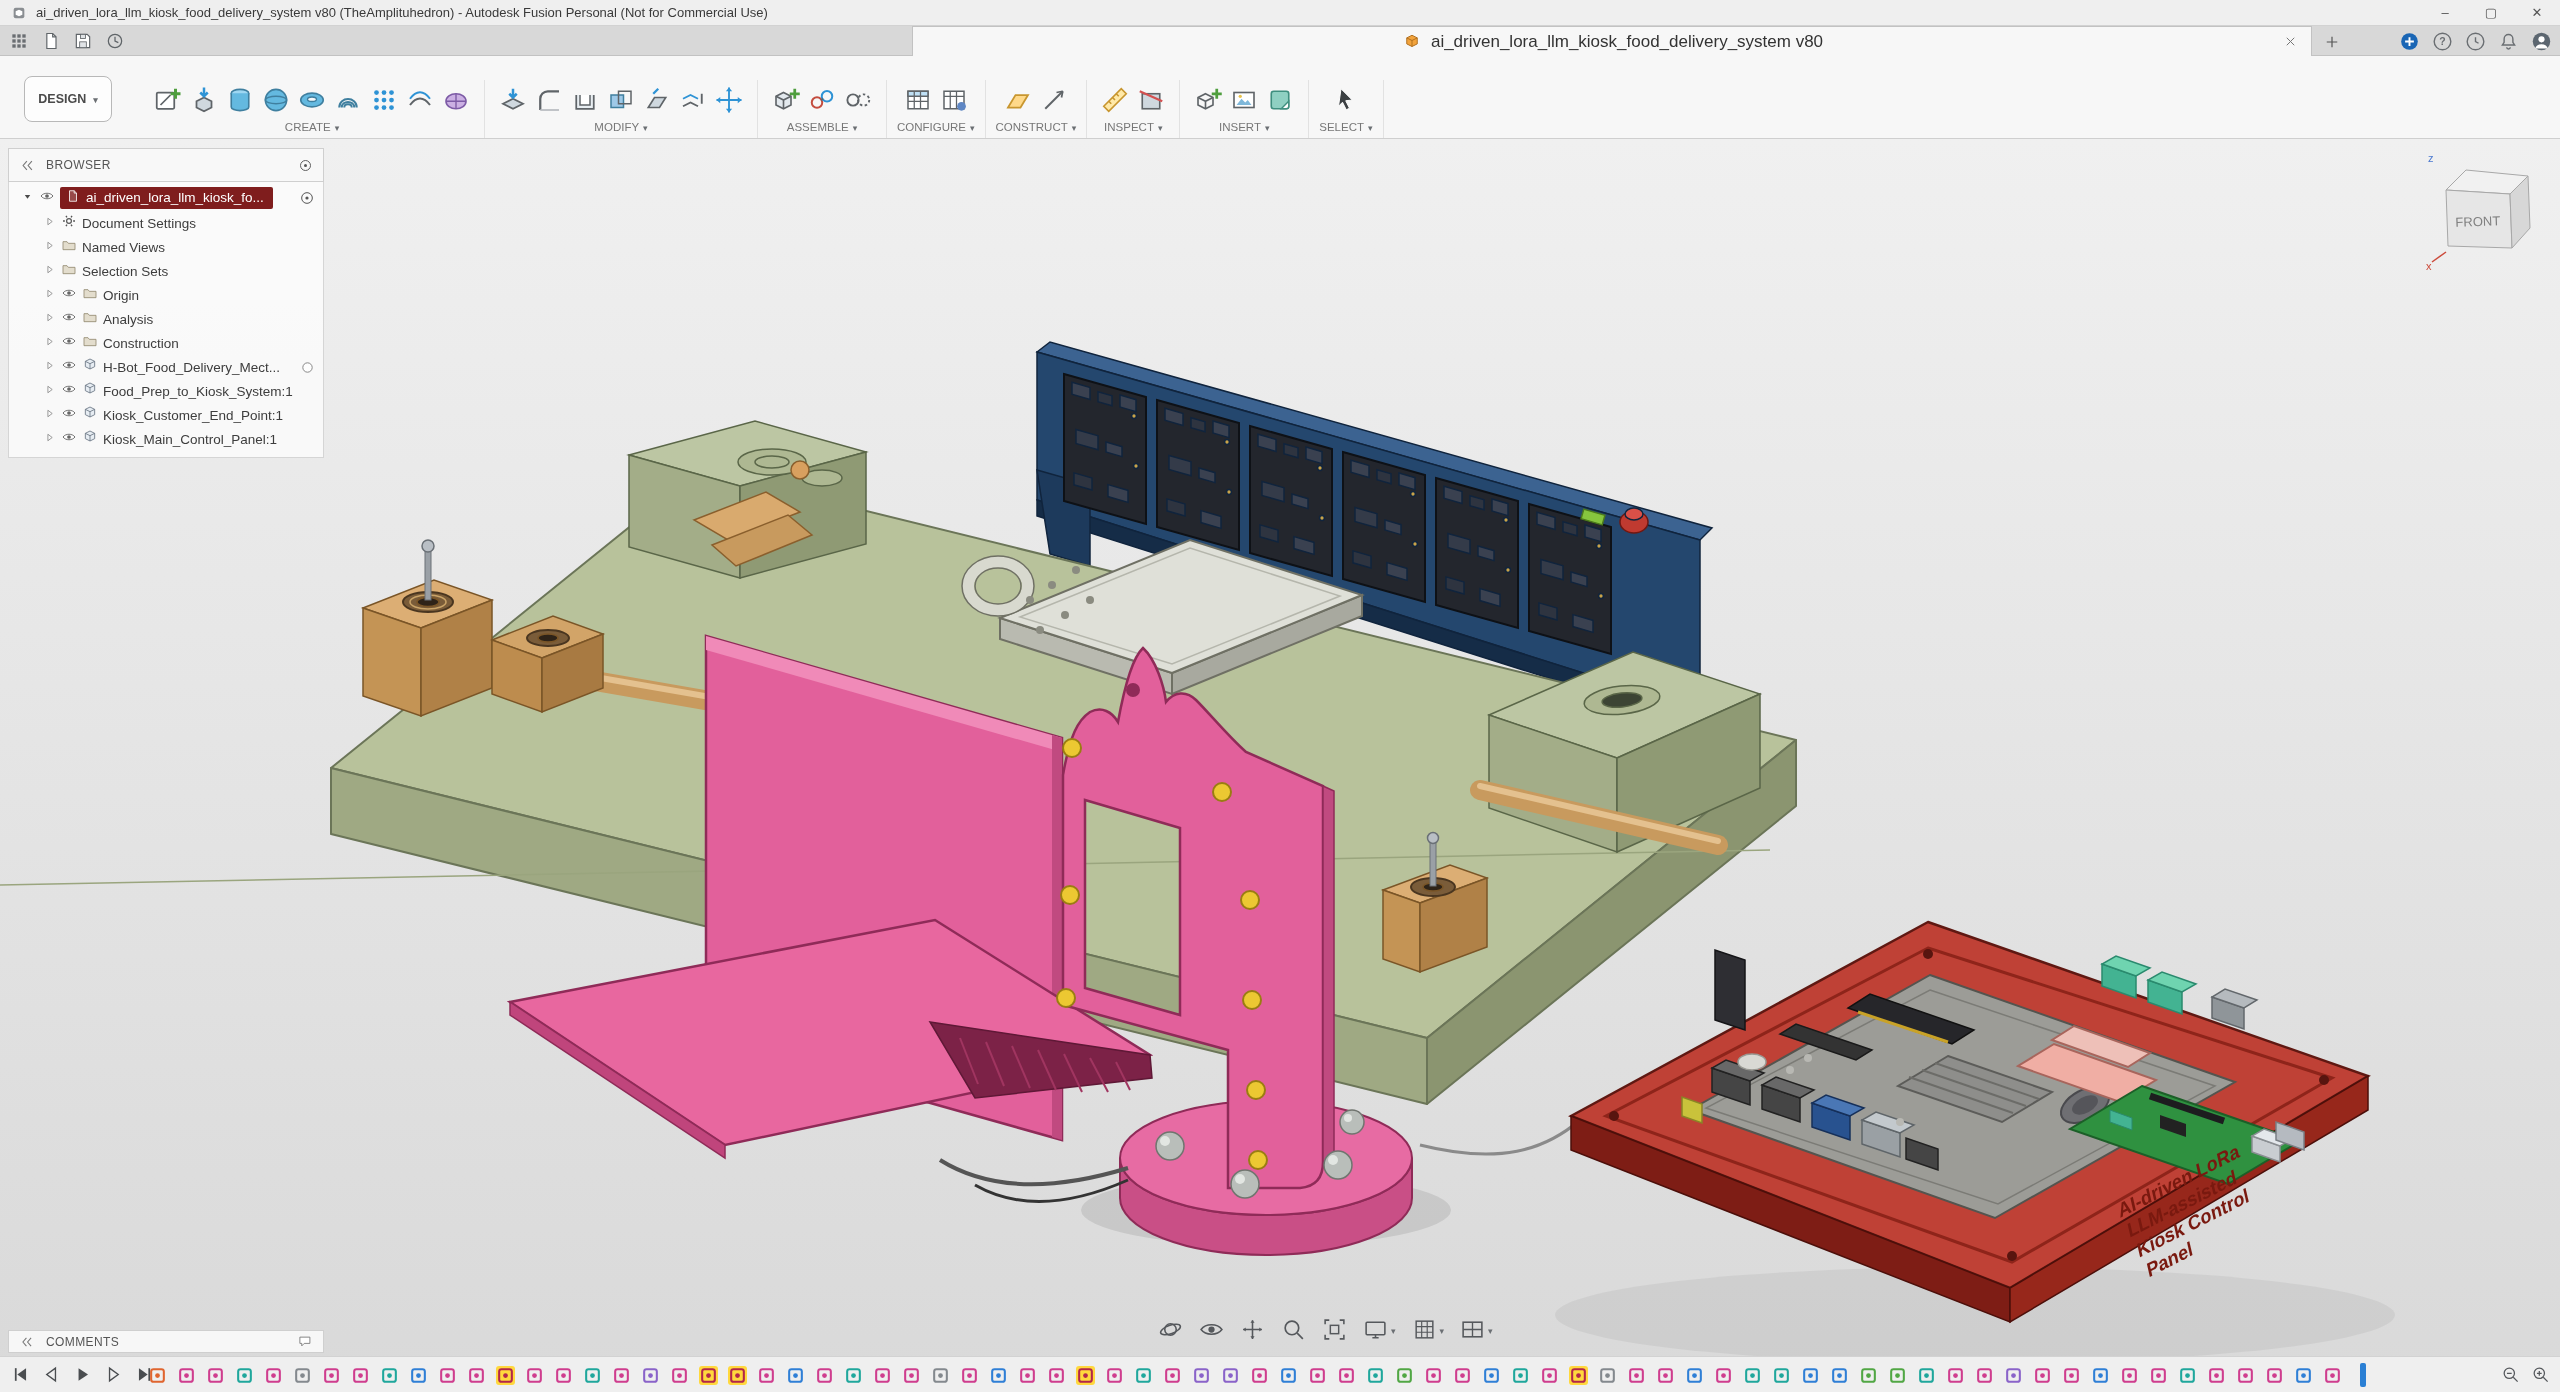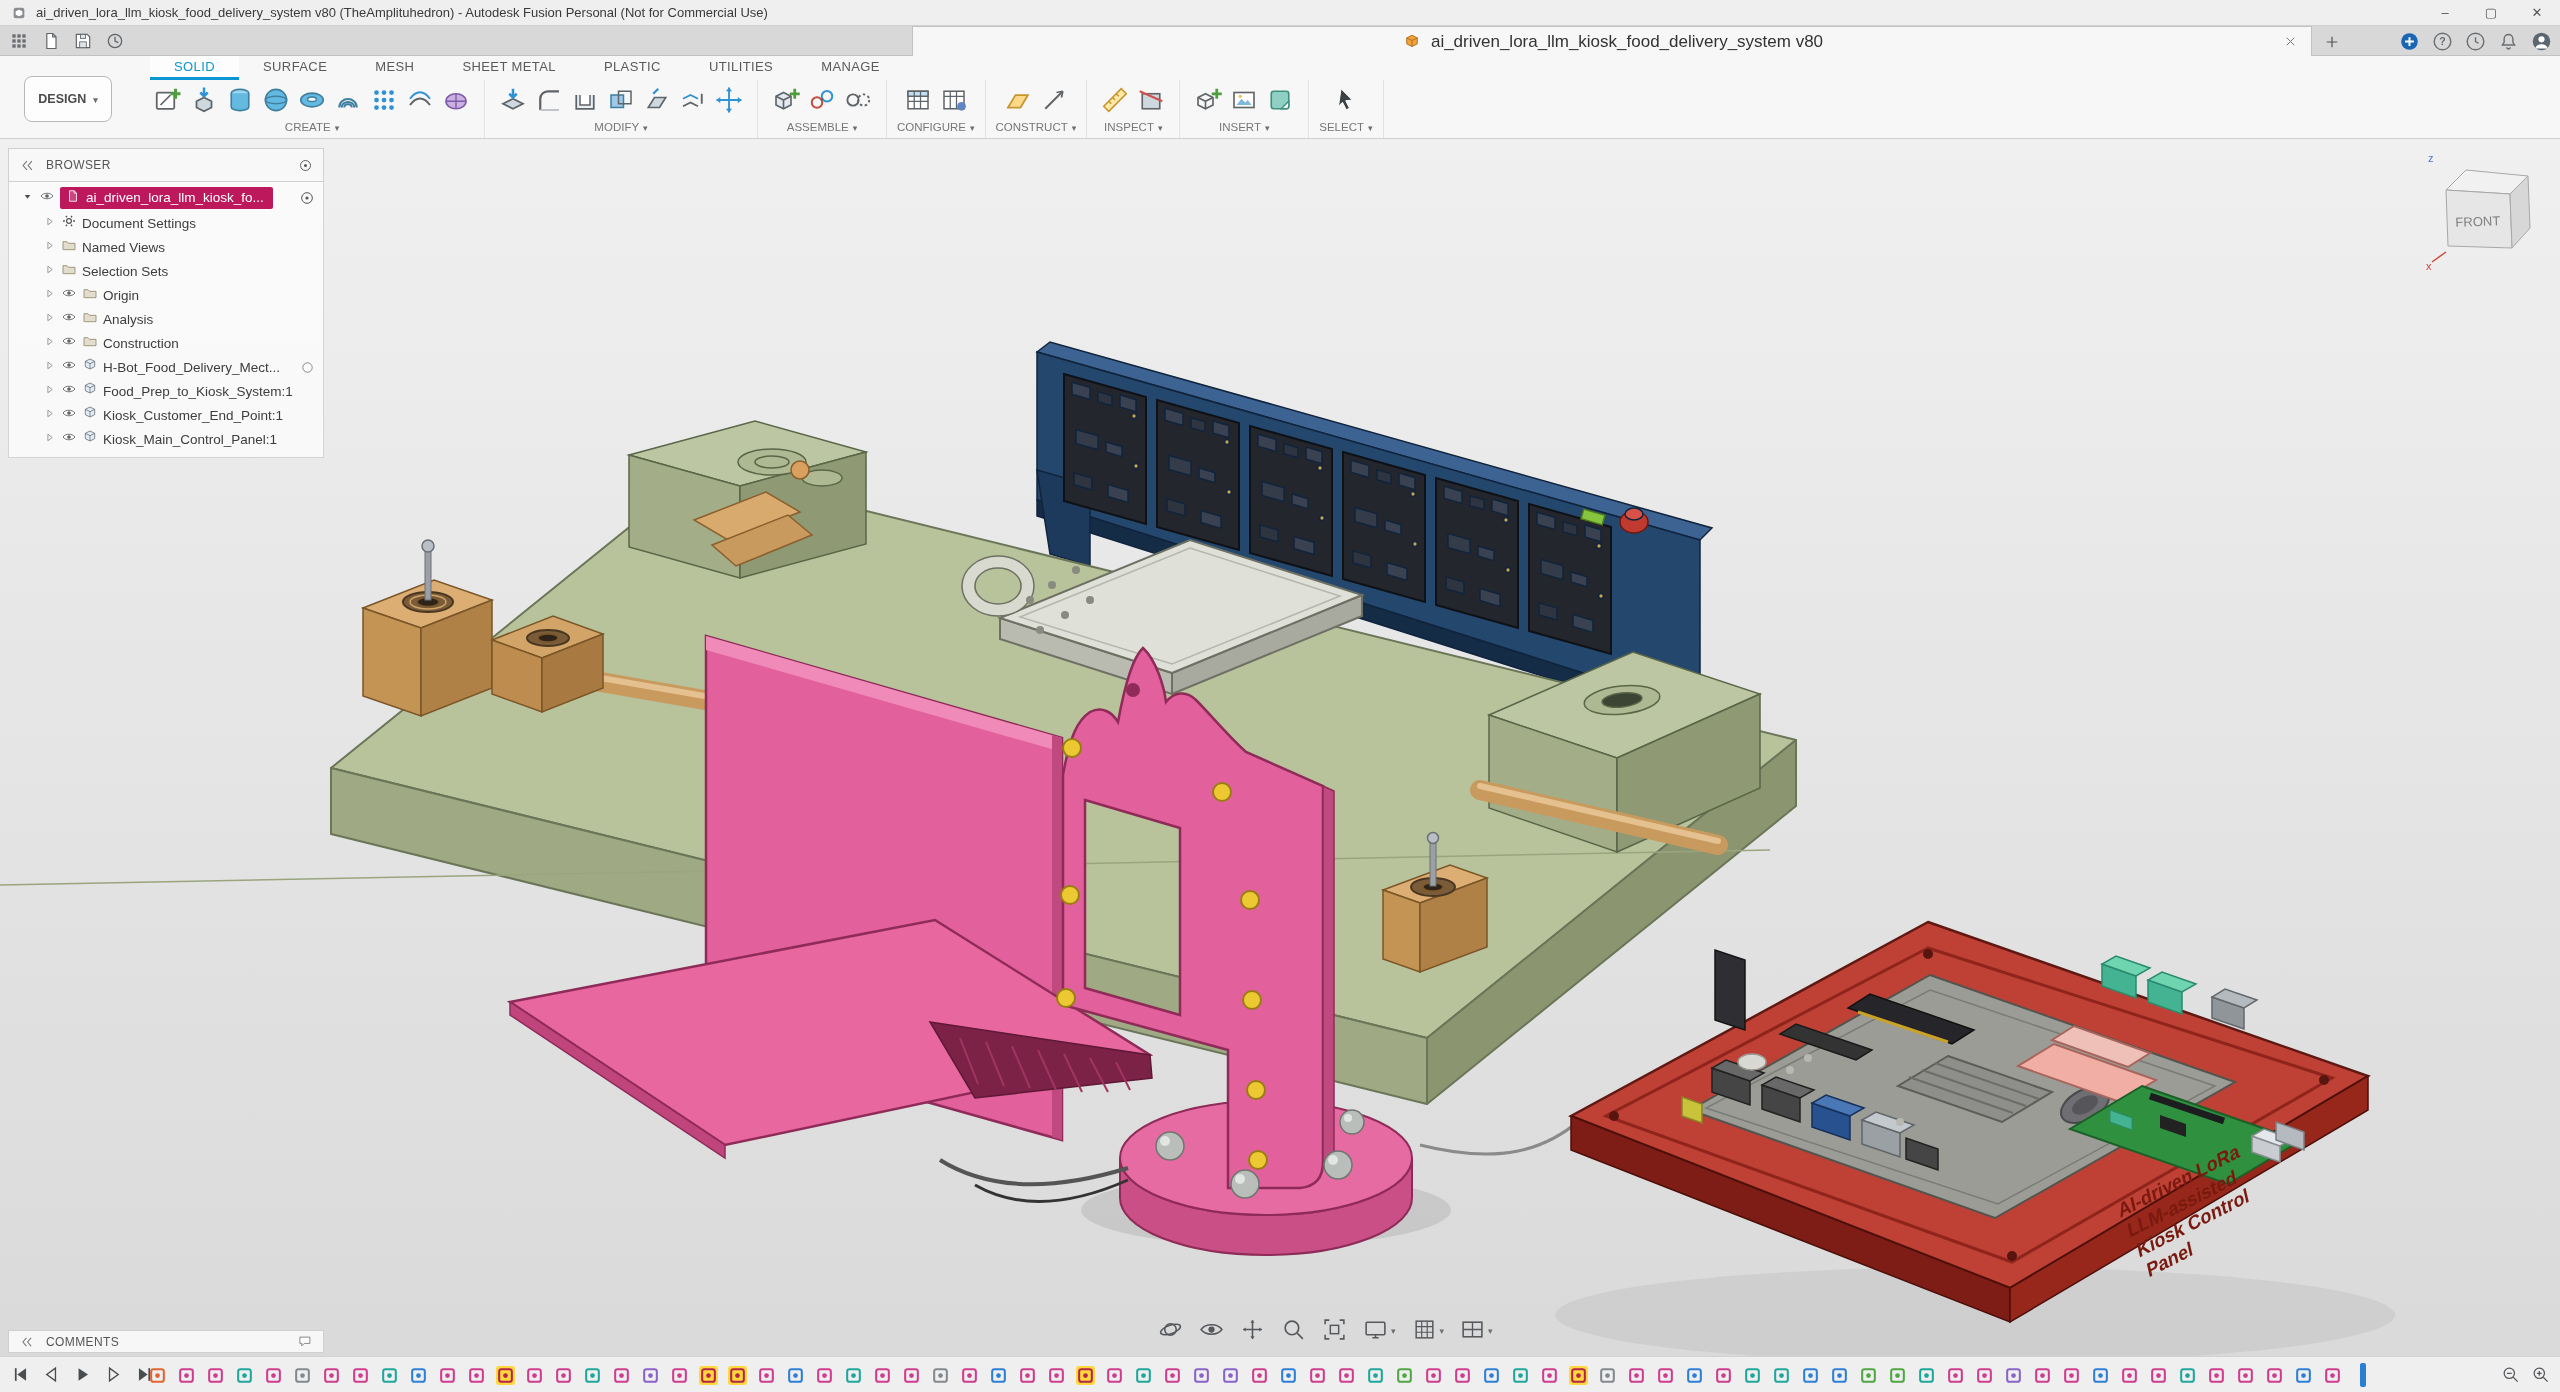--- a/index.html
+++ b/index.html
@@ -32,21 +32,21 @@
   
   #canvas3d{position:absolute;left:0;top:0;width:2560px;height:1392px;z-index:1}
   
   .browser{position:absolute;left:8px;top:148px;width:316px;z-index:20}
   .browser-header{height:24px;background:rgba(248,248,248,.96);border:1px solid #cfcfcf;display:flex;align-items:center;font-size:12px;color:#555;padding:16px 7px;gap:8px;letter-spacing:.4px}
   .browser-header .spacer{flex:1}
   .browser-body{background:rgba(252,252,252,.80);border:1px solid #d5d5d5;border-top:none;padding:2px 0 6px}
   .brow{height:24px;display:flex;align-items:center;gap:5px;padding:0 8px 0 34px}
   .brow.root{padding-left:12px;height:27px}
   .b-label{font-size:13.5px;color:#3d3d3d;white-space:nowrap}
-  .root-pill{display:flex;align-items:center;gap:6px;background:#be185d;border-radius:2px;padding:2px 9px 3px 6px;color:#fff;font-size:13.5px;white-space:nowrap}
+  .root-pill{display:flex;align-items:center;gap:6px;background:#7f1d1d;border-radius:2px;padding:2px 9px 3px 6px;color:#fff;font-size:13.5px;white-space:nowrap}
   .b-right{margin-left:auto;display:flex;align-items:center}
   
   .viewcube{position:absolute;right:18px;top:150px;z-index:20}
   
   .navbar{position:absolute;left:1158px;top:1312px;height:34px;display:flex;gap:16px;align-items:center;z-index:20}
   .nav-btn{display:flex;align-items:center;gap:3px}
   
   .comments-bar{position:absolute;left:8px;top:1330px;width:316px;height:23px;background:rgba(250,250,250,.92);border:1px solid #cfcfcf;display:flex;align-items:center;gap:8px;padding:0 7px;font-size:12px;color:#555;z-index:20;letter-spacing:.4px}
   .comments-bar .spacer{flex:1}
   
@@ -410,29 +410,20 @@
         <svg width="21" height="21" viewBox="0 0 24 24">
           <circle cx="12" cy="12" r="10" fill="#5c6670"></circle>
           <circle cx="12" cy="9.5" r="3.5" fill="#fff"></circle>
           <path d="M5 20a7 5 0 0 1 14 0z" fill="#fff"></path>
         </svg>
       </div>
     </div>
 </div>
 
 <div class="ribbon">
-  <div class="ribbon-tabs" id="ribbon-tabs">
-      <div class="ribbon-tab active">SOLID</div>
-      <div class="ribbon-tab">SURFACE</div>
-      <div class="ribbon-tab">MESH</div>
-      <div class="ribbon-tab">SHEET METAL</div>
-      <div class="ribbon-tab">PLASTIC</div>
-      <div class="ribbon-tab">UTILITIES</div>
-      <div class="ribbon-tab">MANAGE</div>
-    </div>
   <div class="design-btn">
     <span>DESIGN</span>
       <span class="caret"></span>
   </div>
   <div class="ribbon-groups" id="ribbon-groups">
       <div class="rgroup">
         <div class="rg-icons">
           <div class="icon-cell">
             <svg width="30" height="30" viewBox="0 0 24 24">
               <rect x="3" y="6" width="14" height="13" rx="1" fill="#fff" stroke="#5f6468" stroke-width="1.4"></rect>

